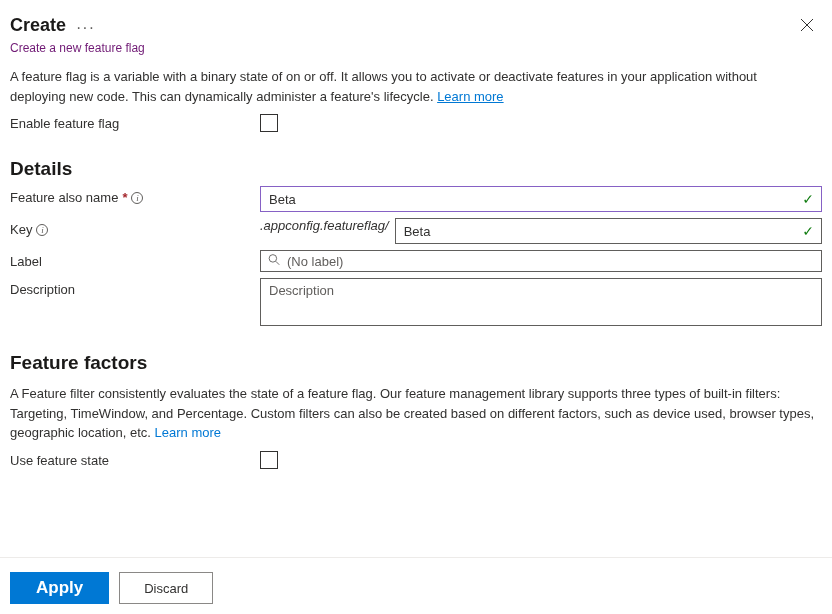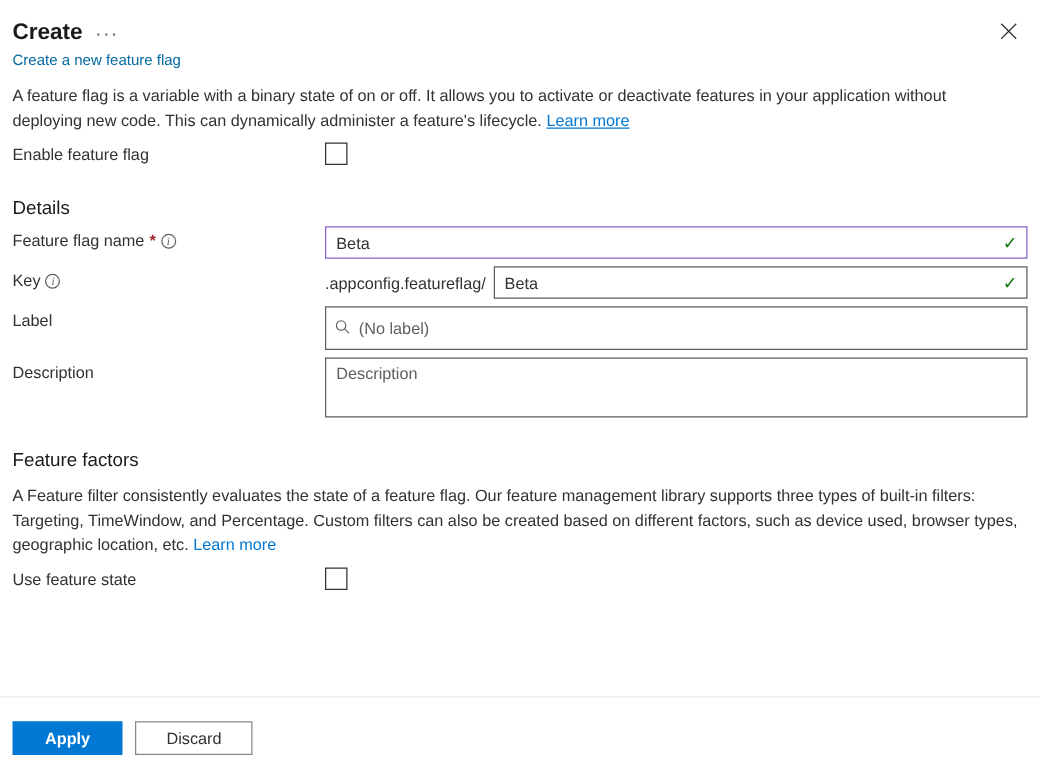--- a/index.html
+++ b/index.html
@@ -36,21 +36,21 @@
       line-height: 1;
       padding-top: 6px;
     }
     .close-btn {
       font-size: 14px;
       color: #323130;
       cursor: pointer;
       padding: 4px 8px;
     }
     .subtitle {
-      color: #0369a1;
+      color: #701a75;
       font-size: 12px;
       margin-top: 2px;
     }
     .intro {
       margin-top: 12px;
       font-size: 13px;
       line-height: 1.5;
       color: #323130;
       max-width: 800px;
     }
@@ -92,29 +92,28 @@
       font-family: Georgia, serif;
     }
     .checkbox {
       width: 18px; height: 18px;
       border: 1px solid #323130;
       background: #fff;
       cursor: pointer;
       margin-top: 2px;
     }
     h2.section {
-      font-size: 15px;
-      font-weight: 400;
+      font-size: 19px;
+      font-weight: 700;
       color: #1b1a19;
       margin-top: 26px;
     }
     .field-wrap {
       flex: 1;
       display: flex;
-      align-items: center;
       gap: 6px;
     }
     .text-input {
       flex: 1;
       height: 26px;
       border: 1px solid #605e5c;
       padding: 0 28px 0 8px;
       font-size: 13px;
       font-family: inherit;
       color: #323130;
@@ -131,26 +130,27 @@
     .check-icon {
       position: absolute;
       right: 8px;
       top: 50%;
       transform: translateY(-50%);
       color: #107c10;
       font-size: 14px;
       pointer-events: none;
     }
     .key-prefix {
+      font-style: italic;
       font-size: 13px;
       color: #323130;
     }
     .label-input {
       flex: 1;
-      height: 35px;
+      height: 22px;
       border: 1px solid #605e5c;
       padding: 0 8px 0 26px;
       font-size: 13px;
       font-family: inherit;
       color: #323130;
       outline: none;
     }
     .label-container {
       position: relative;
       flex: 1;
@@ -193,21 +193,21 @@
       left: 10px;
       bottom: 10px;
       display: flex;
       gap: 10px;
     }
     .btn-primary {
       background: #0078d4;
       color: #fff;
       border: none;
       padding: 6px 26px;
-      font-size: 13px;
+      font-size: 17px;
       font-weight: 600;
       font-family: inherit;
       cursor: pointer;
     }
     .btn-secondary {
       background: #fff;
       color: #323130;
       border: 1px solid #8a8886;
       padding: 5px 24px;
       font-size: 13px;
@@ -238,21 +238,21 @@
 
 <div class="form-row">
   <div class="form-label">Enable feature flag</div>
   <div class="checkbox"></div>
 </div>
 
 <h2 class="section">Details</h2>
 
 <div class="form-row">
   <div class="form-label">
-    <span>Feature flag name</span>
+    <span>Feature also name</span>
     <span class="required">*</span>
     <span class="info-icon">i</span>
   </div>
   <div class="field-wrap">
     <div class="input-container">
       <input type="text" class="text-input purple" value="Beta" style="">
       <span class="check-icon">✓</span>
     </div>
   </div>
 </div>

